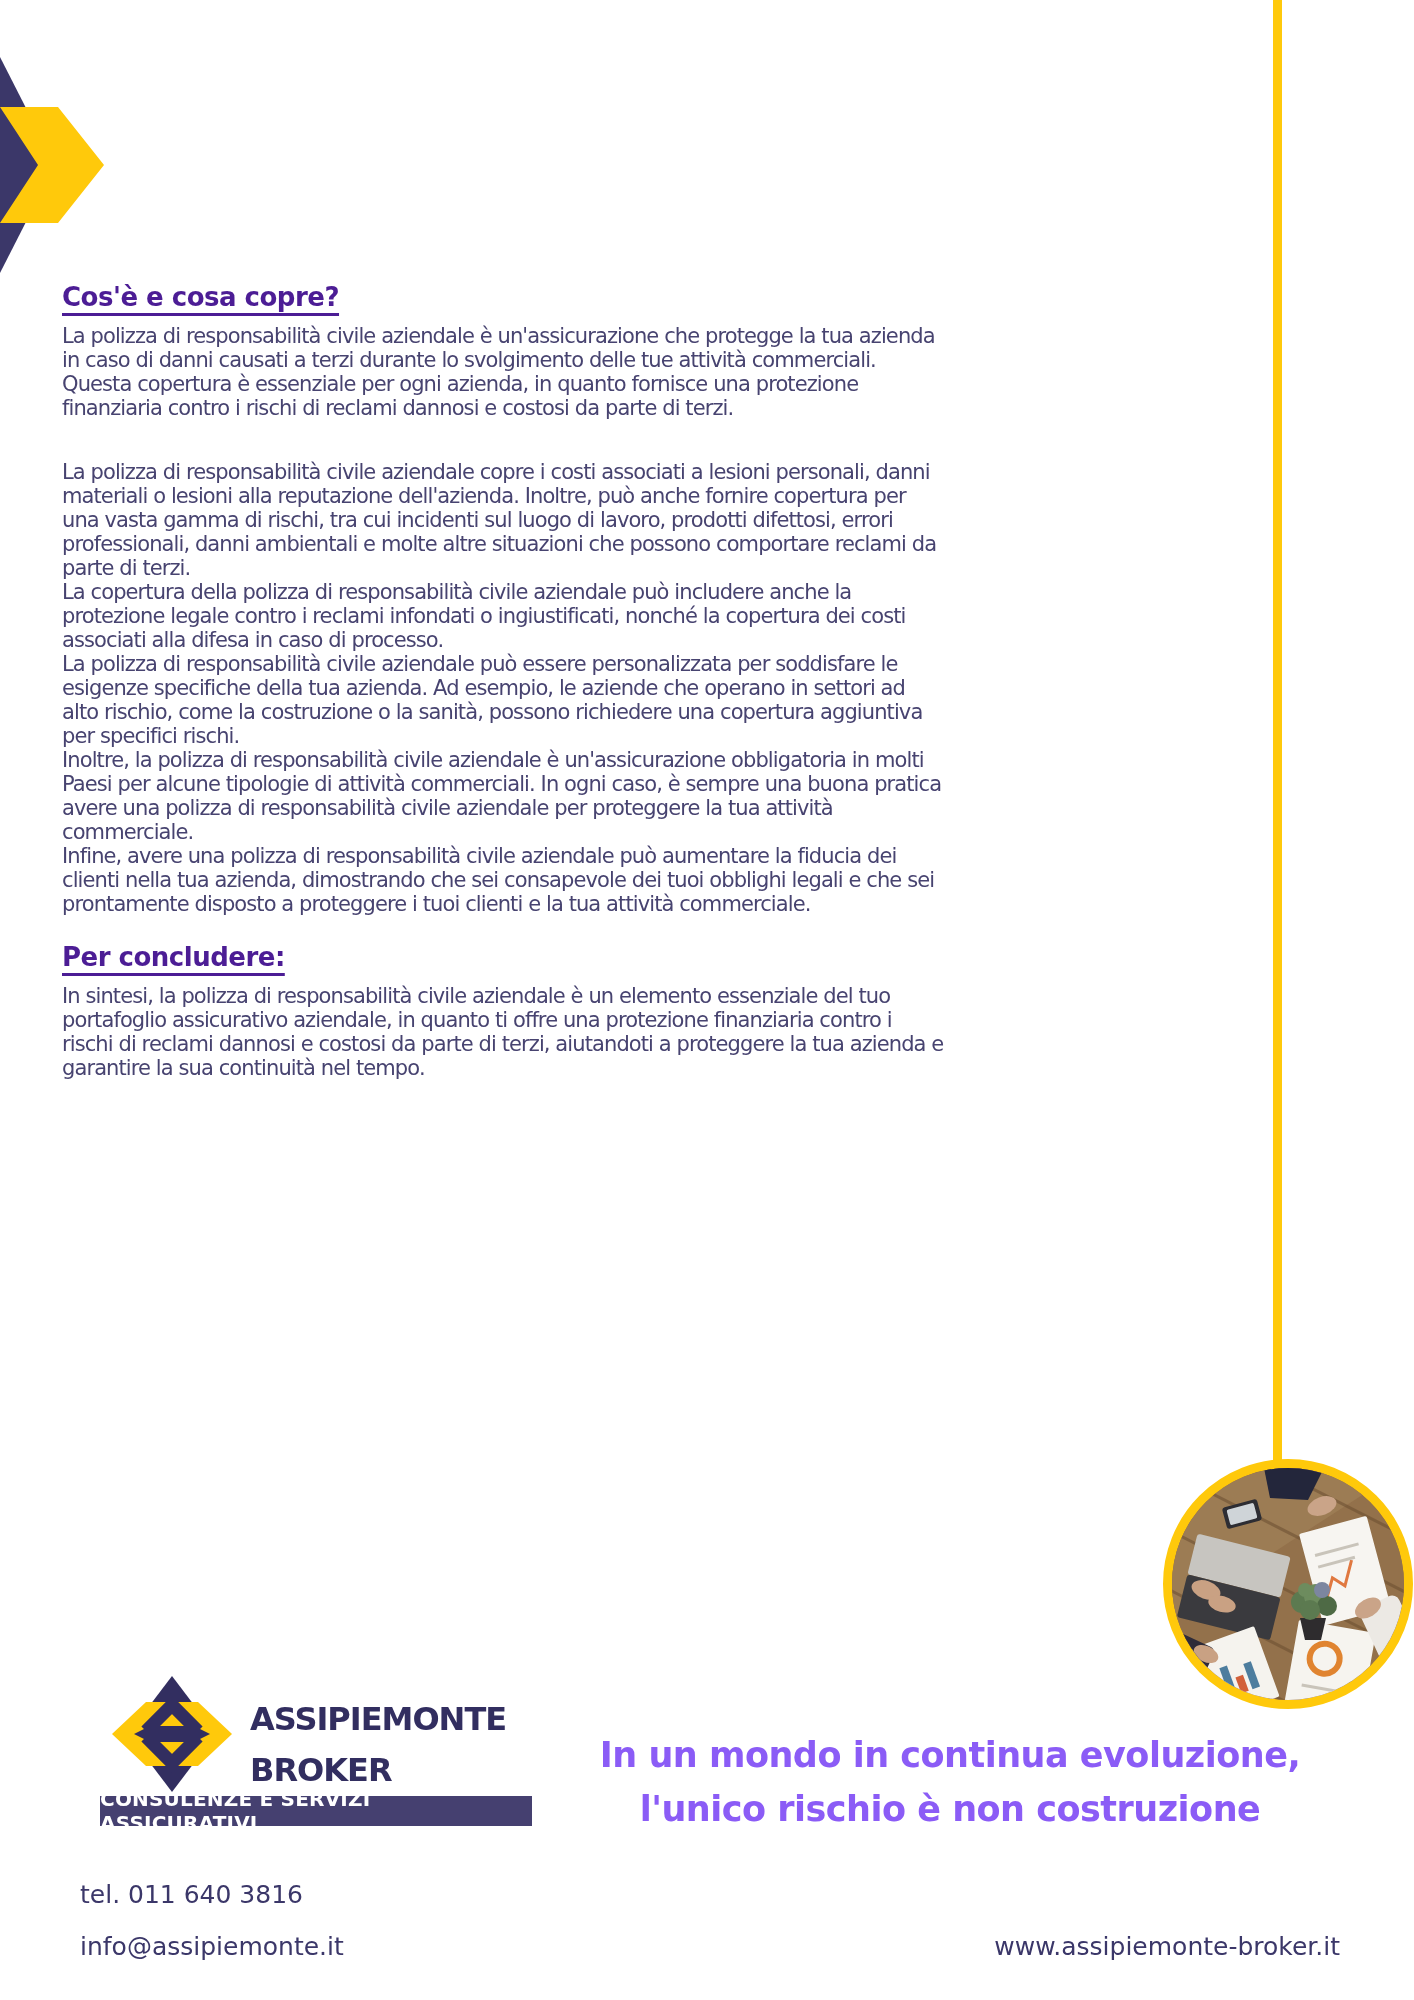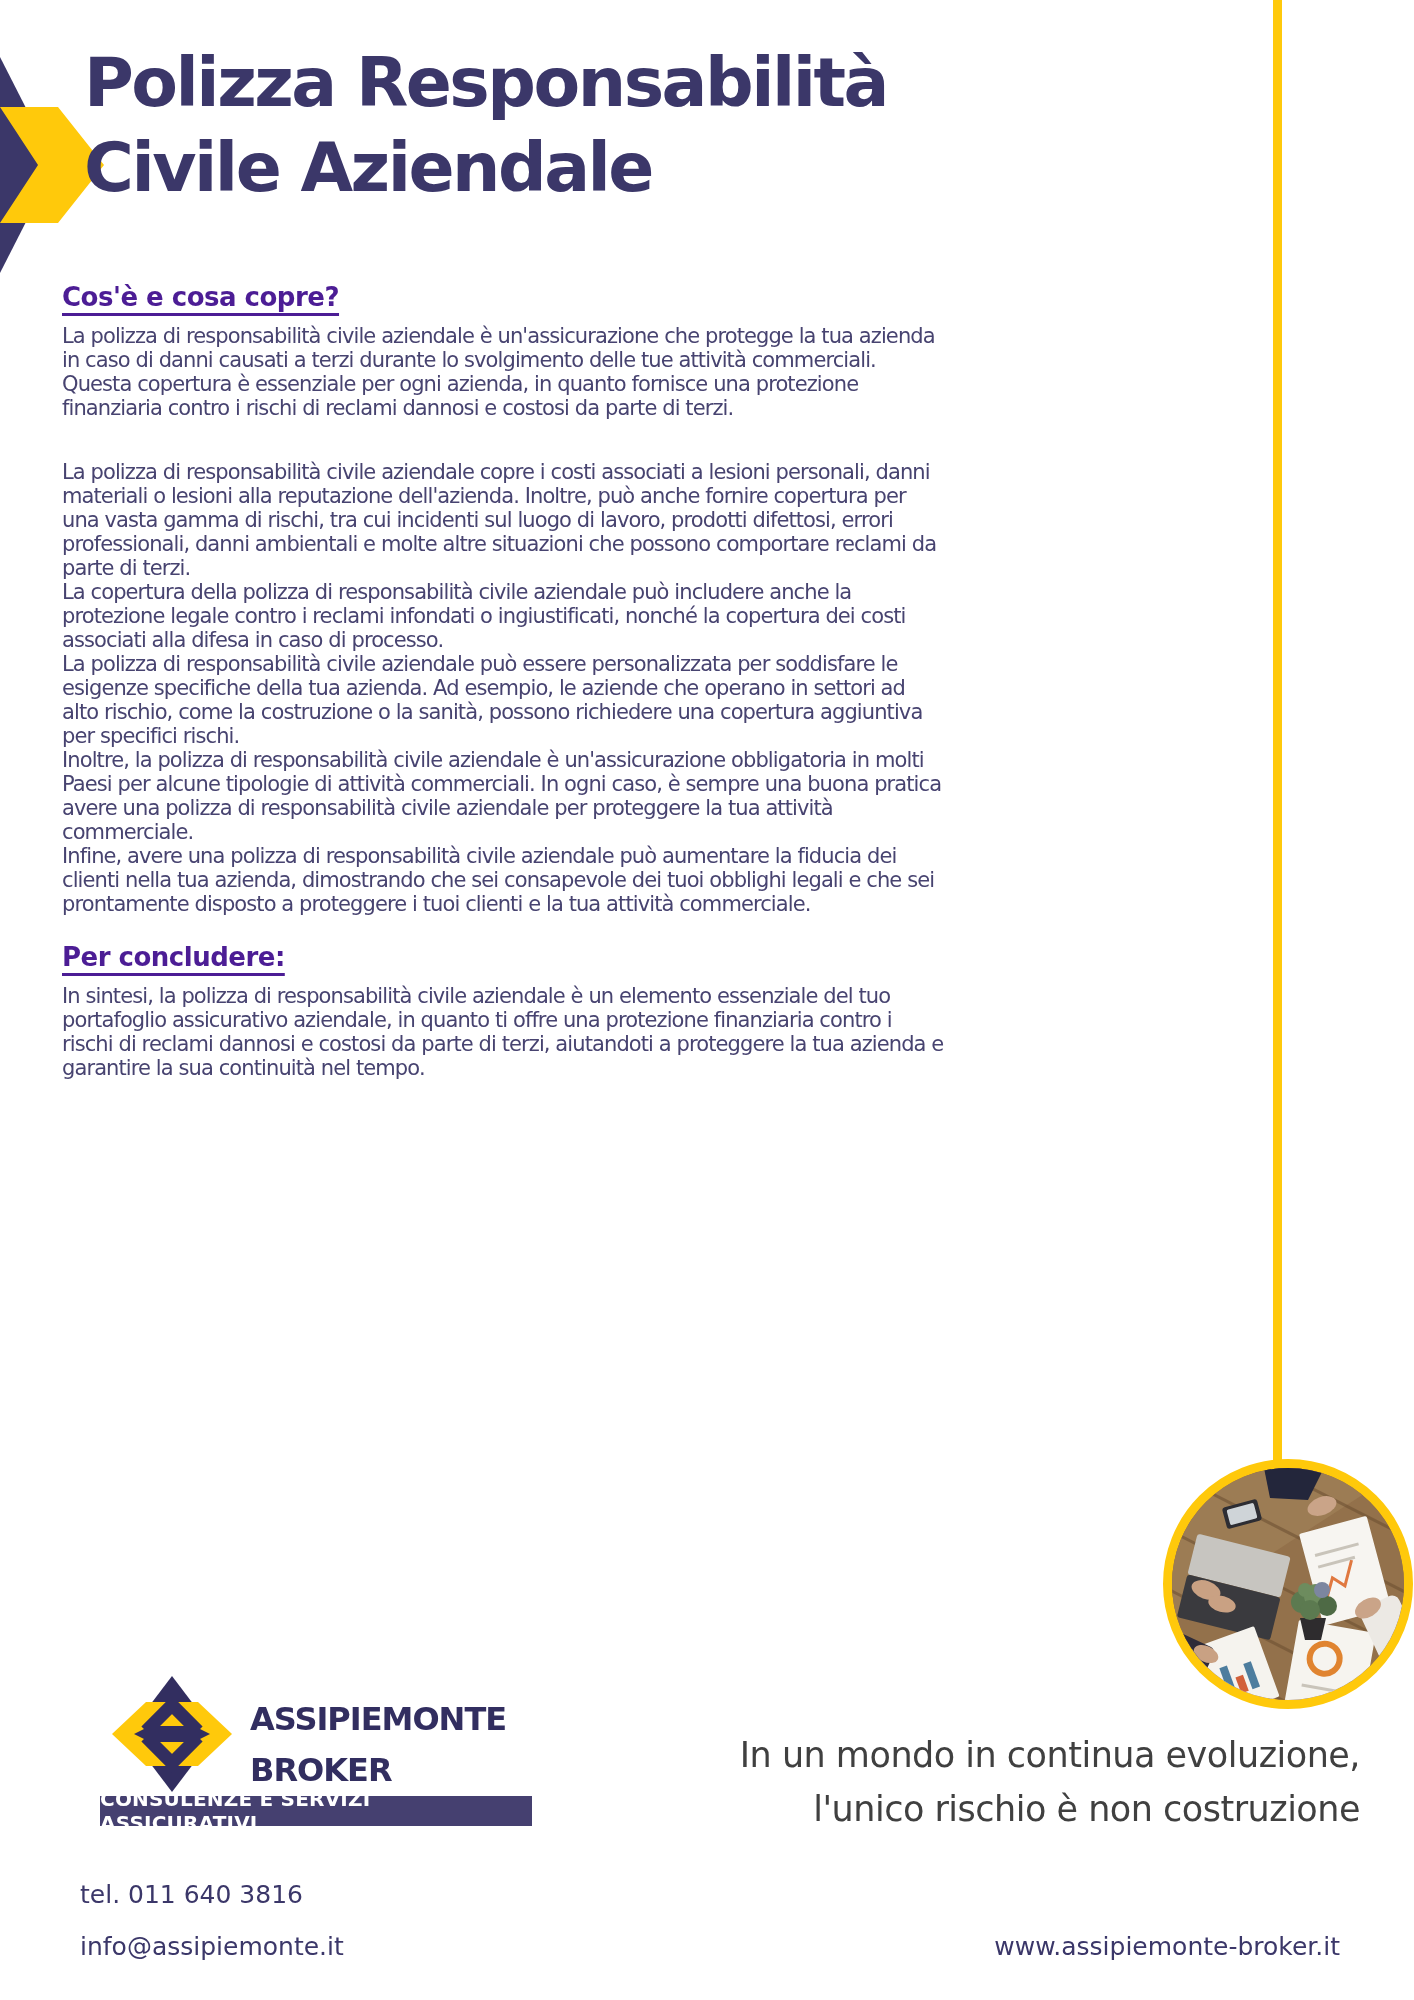--- a/index.html
+++ b/index.html
@@ -32,22 +32,22 @@
   .brand-name{
     position:absolute;left:250px;top:1694px;width:420px;
     color:#322e60;font-weight:700;font-size:32px;line-height:51px;letter-spacing:-1px;
   }
   .brand-banner{
     position:absolute;left:100px;top:1796px;width:432px;height:30px;
     background:#454070;color:#ffffff;font-weight:700;font-size:20px;letter-spacing:0.2px;
     display:flex;align-items:center;justify-content:center;
   }
   .tagline{
-    position:absolute;left:540px;top:1728px;width:820px;text-align:right;
-    color:#404040;font-weight:400;font-size:35px;line-height:54px;letter-spacing:-0.5px;
+    position:absolute;left:540px;top:1728px;width:820px;text-align:center;
+    color:#8b5cf6;font-weight:700;font-size:35px;line-height:54px;letter-spacing:-0.5px;
   }
   .contact{position:absolute;color:#3b3769;font-size:25px;line-height:34px;}
   .contact.tel{left:80px;top:1878px;}
   .contact.email{left:80px;top:1930px;}
   .contact.web{left:900px;top:1930px;width:440px;text-align:right;}
   
   .photo-circle{
     position:absolute;left:1163px;top:1459px;width:232px;height:232px;
     border:9px solid #ffc90b;border-radius:50%;overflow:hidden;background:#93714b;
   }
@@ -57,24 +57,20 @@
 
 <div class="page">
 
   <div class="v-rule"></div>
 
   <svg class="header-arrow" width="150" height="260" viewBox="0 0 150 260">
     <polygon points="0,22 55,130 0,238" fill="#3b3769"></polygon>
     <polygon points="0,72 58,72 104,130 58,188 0,188 38,130" fill="#ffc90b"></polygon>
   </svg>
 
-  <div class="title">
-    <div>Polizza Responsabilità</div>
-    <div>Civile Aziendale</div>
-  </div>
 
   <div class="article">
     <h2>Cos'è e cosa copre?</h2>
     <p class="gap-after">La polizza di responsabilità civile aziendale è un'assicurazione che protegge la tua azienda in caso di danni causati a terzi durante lo svolgimento delle tue attività commerciali. Questa copertura è essenziale per ogni azienda, in quanto fornisce una protezione finanziaria contro i rischi di reclami dannosi e costosi da parte di terzi.</p>
     <p>La polizza di responsabilità civile aziendale copre i costi associati a lesioni personali, danni materiali o lesioni alla reputazione dell'azienda. Inoltre, può anche fornire copertura per una vasta gamma di rischi, tra cui incidenti sul luogo di lavoro, prodotti difettosi, errori professionali, danni ambientali e molte altre situazioni che possono comportare reclami da parte di terzi.</p>
     <p>La copertura della polizza di responsabilità civile aziendale può includere anche la protezione legale contro i reclami infondati o ingiustificati, nonché la copertura dei costi associati alla difesa in caso di processo.</p>
     <p>La polizza di responsabilità civile aziendale può essere personalizzata per soddisfare le esigenze specifiche della tua azienda. Ad esempio, le aziende che operano in settori ad alto rischio, come la costruzione o la sanità, possono richiedere una copertura aggiuntiva per specifici rischi.</p>
     <p>Inoltre, la polizza di responsabilità civile aziendale è un'assicurazione obbligatoria in molti Paesi per alcune tipologie di attività commerciali. In ogni caso, è sempre una buona pratica avere una polizza di responsabilità civile aziendale per proteggere la tua attività commerciale.</p>
     <p>Infine, avere una polizza di responsabilità civile aziendale può aumentare la fiducia dei clienti nella tua azienda, dimostrando che sei consapevole dei tuoi obblighi legali e che sei prontamente disposto a proteggere i tuoi clienti e la tua attività commerciale.</p>
     <h2 class="second">Per concludere:</h2>

